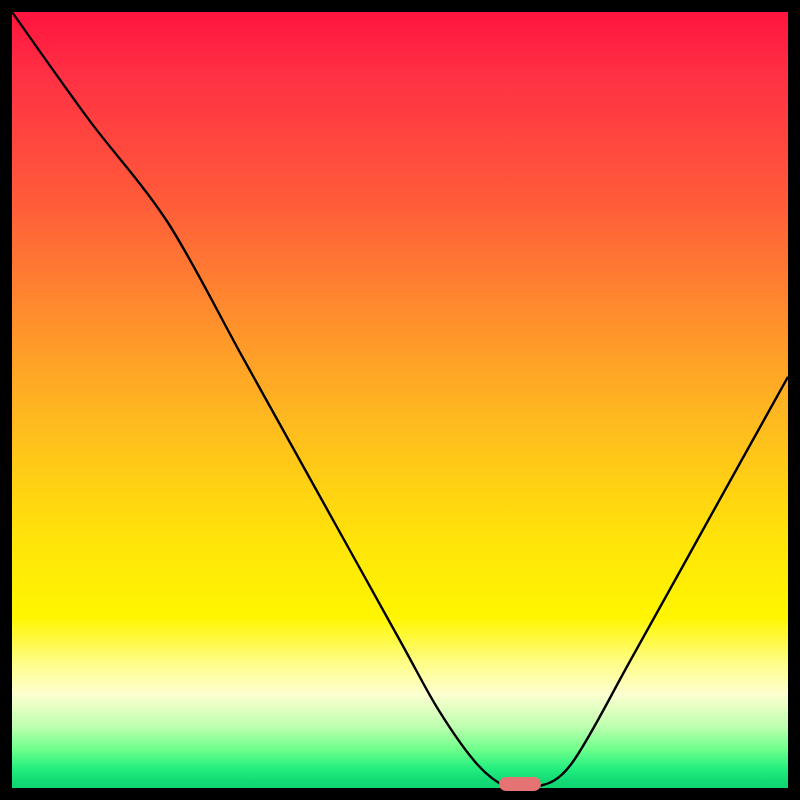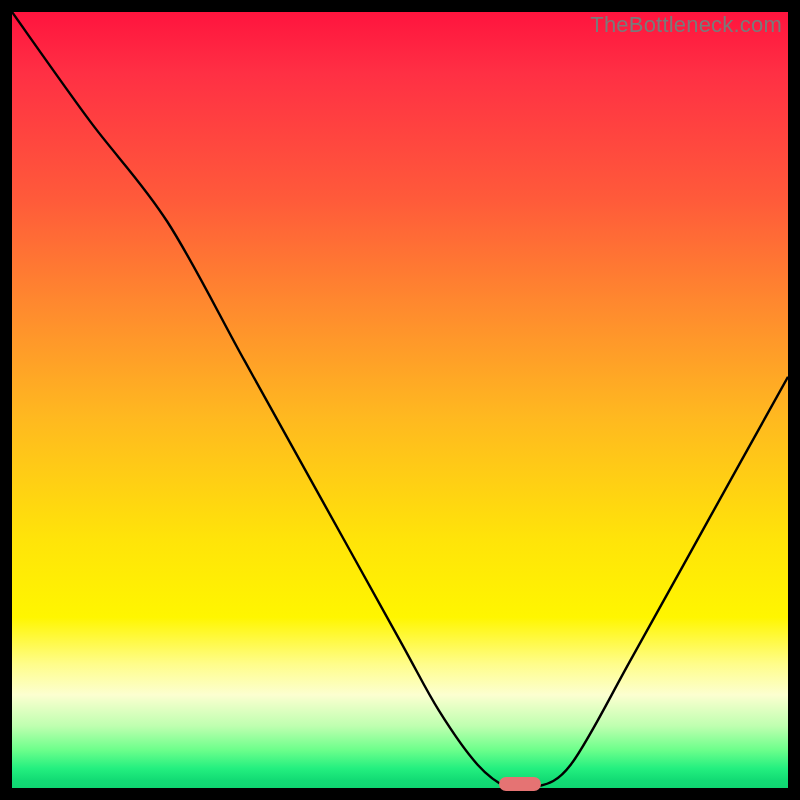--- a/index.html
+++ b/index.html
@@ -80,15 +80,14 @@
 <div class="frame">
   <div class="plot-area">
     <div class="gradient"></div>
 
     <svg class="curve-svg" viewBox="0 0 776 776" preserveAspectRatio="none">
       <path fill="none" stroke="#000" stroke-width="2.4" d="M 0 0 C 12.933333333333335 18.106666666666666, 51.733333333333334 73.72, 77.60000000000001 108.63999999999999 C 103.46666666666668 143.55999999999997, 129.33333333333334 169.42666666666665, 155.20000000000002 209.51999999999998 C 181.0666666666667 249.61333333333332, 206.9333333333333 302.64, 232.79999999999998 349.2 C 258.66666666666663 395.76, 284.53333333333336 442.32, 310.40000000000003 488.88 C 336.2666666666667 535.4399999999999, 368.6 593.64, 388 628.56 C 407.4 663.4799999999999, 413.8666666666667 677.7066666666666, 426.8 698.4 C 439.73333333333335 719.0933333333334, 453.96 739.7866666666666, 465.59999999999997 752.72 C 477.23999999999995 765.6533333333334, 487.58666666666664 772.12, 496.64 776 C 505.6933333333333 779.88, 509.5733333333334 779.88, 519.9200000000001 776 C 530.2666666666668 772.12, 541.9066666666668 774.7066666666667, 558.72 752.72 C 575.5333333333333 730.7333333333333, 597.5200000000001 685.4666666666666, 620.8000000000001 644.0799999999999 C 644.08 602.6933333333333, 672.5333333333333 550.96, 698.4 504.40000000000003 C 724.2666666666667 457.84000000000003, 763.0666666666666 388, 776 364.71999999999997" id="curve-path"></path>
     </svg>
 
     <div class="min-marker" id="min-marker" style="left: 508.28px; top: 772.12px; background: rgb(229, 115, 115);"></div>
 
-    <div class="watermark">TheBottleneck.com</div>
   </div>
 </div>
 
 </body></html>

